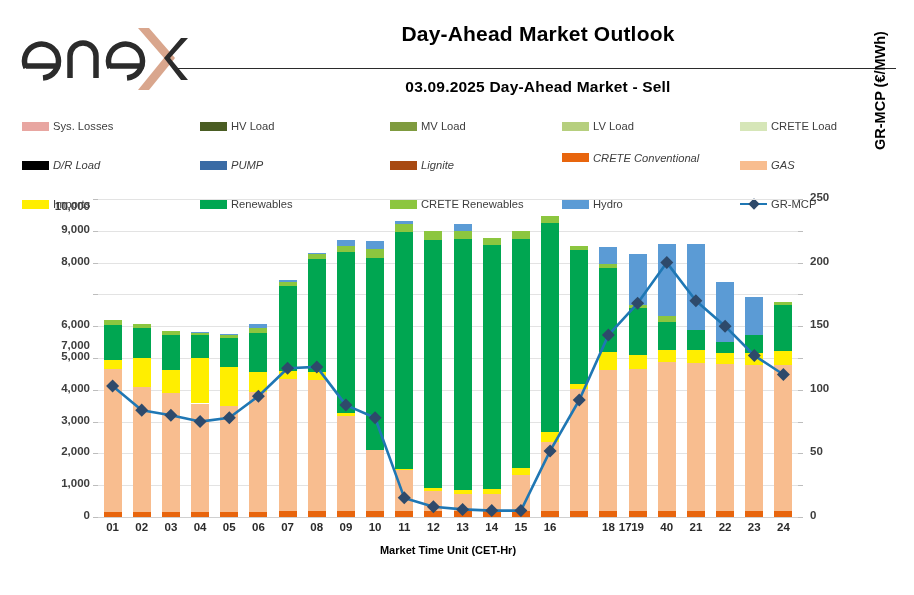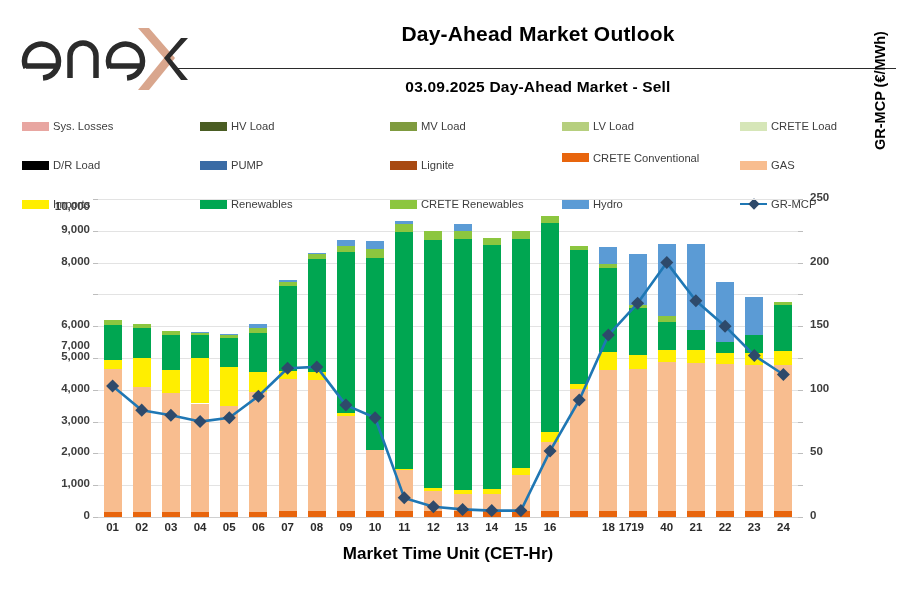--- a/index.html
+++ b/index.html
@@ -62,21 +62,21 @@
   }
   .tick-left { position: absolute; width: 5px; height: 1px; background: #bdbdbd; }
   .tick-right { position: absolute; width: 5px; height: 1px; background: #bdbdbd; }
   .axis-title-right {
     position: absolute; left: 872px; top: 150px;
     transform: rotate(-90deg); transform-origin: left top;
     font-size: 14.5px; font-weight: bold; color: #000; white-space: nowrap;
   }
   .axis-title-x {
     position: absolute; left: 98px; top: 544px; width: 700px; text-align: center;
-    font-size: 17px; font-weight: bold; color: #000;
+    font-size: 11px; font-weight: bold; color: #000;
   }
 
   .bar { position: absolute; bottom: 0; }
   .seg { position: absolute; width: 100%; left: 0; }
   .xtick-lbl {
     position: absolute; top: 521px; font-size: 11.5px; font-weight: bold;
     color: #2b2b2b; text-align: center;
   }
 
   .mcp-svg { position: absolute; left: 0; top: 0; pointer-events: none; }
@@ -116,21 +116,21 @@
         </div>
         <div class="legend-item" style="position: absolute; left: 540px; top: 0px;">
           <span class="lg-sw" style="background: rgb(182, 207, 126);"></span>
           <span class="lg-lbl">LV Load</span>
         </div>
         <div class="legend-item" style="position: absolute; left: 718px; top: 0px;">
           <span class="lg-sw" style="background: rgb(214, 230, 184);"></span>
           <span class="lg-lbl">CRETE Load</span>
         </div>
       </div>
-      <div class="legend-row" style="position: relative;">
+      <div class="legend-row" style="position: relative; font-style: italic;">
         <div class="legend-item" style="position: absolute; left: 0px; top: 19.5px;">
           <span class="lg-sw" style="background: rgb(0, 0, 0);"></span>
           <span class="lg-lbl">D/R Load</span>
         </div>
         <div class="legend-item" style="position: absolute; left: 178px; top: 19.5px;">
           <span class="lg-sw" style="background: rgb(58, 107, 165);"></span>
           <span class="lg-lbl">PUMP</span>
         </div>
         <div class="legend-item" style="position: absolute; left: 368px; top: 19.5px;">
           <span class="lg-sw" style="background: rgb(168, 74, 18);"></span>

